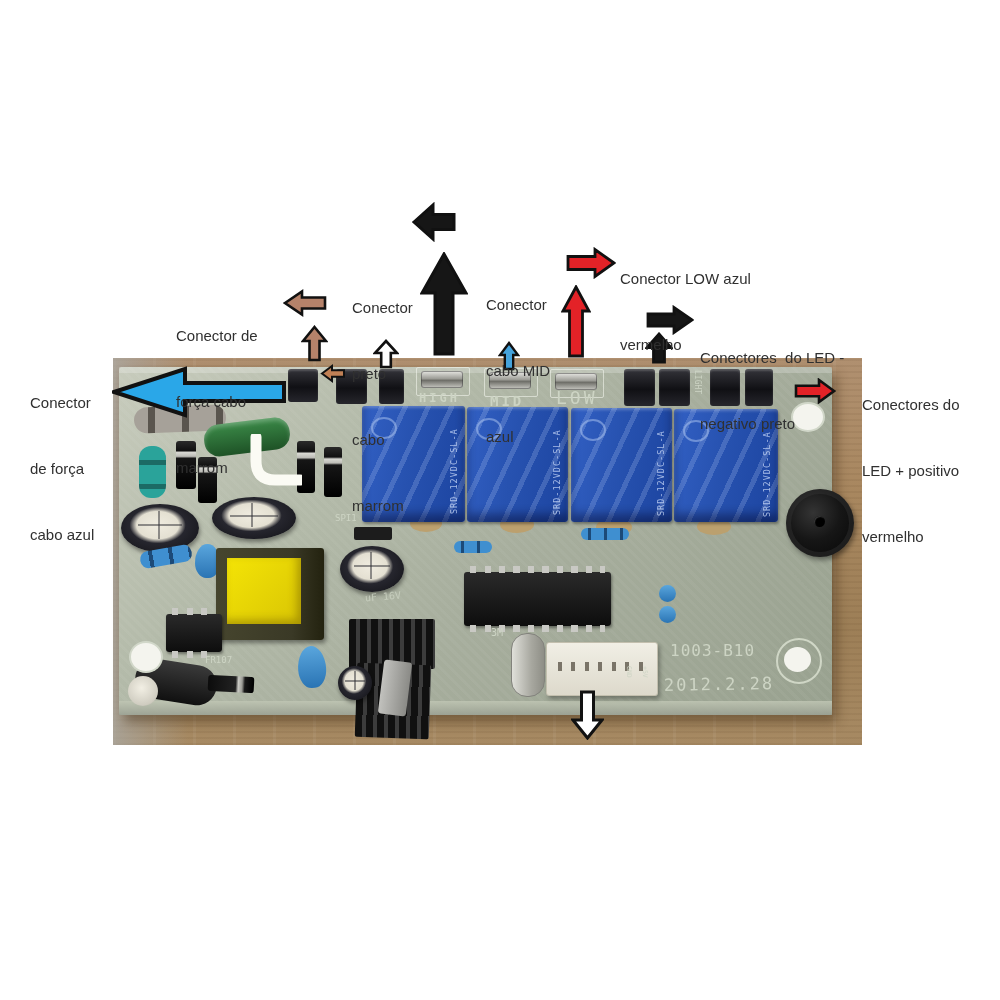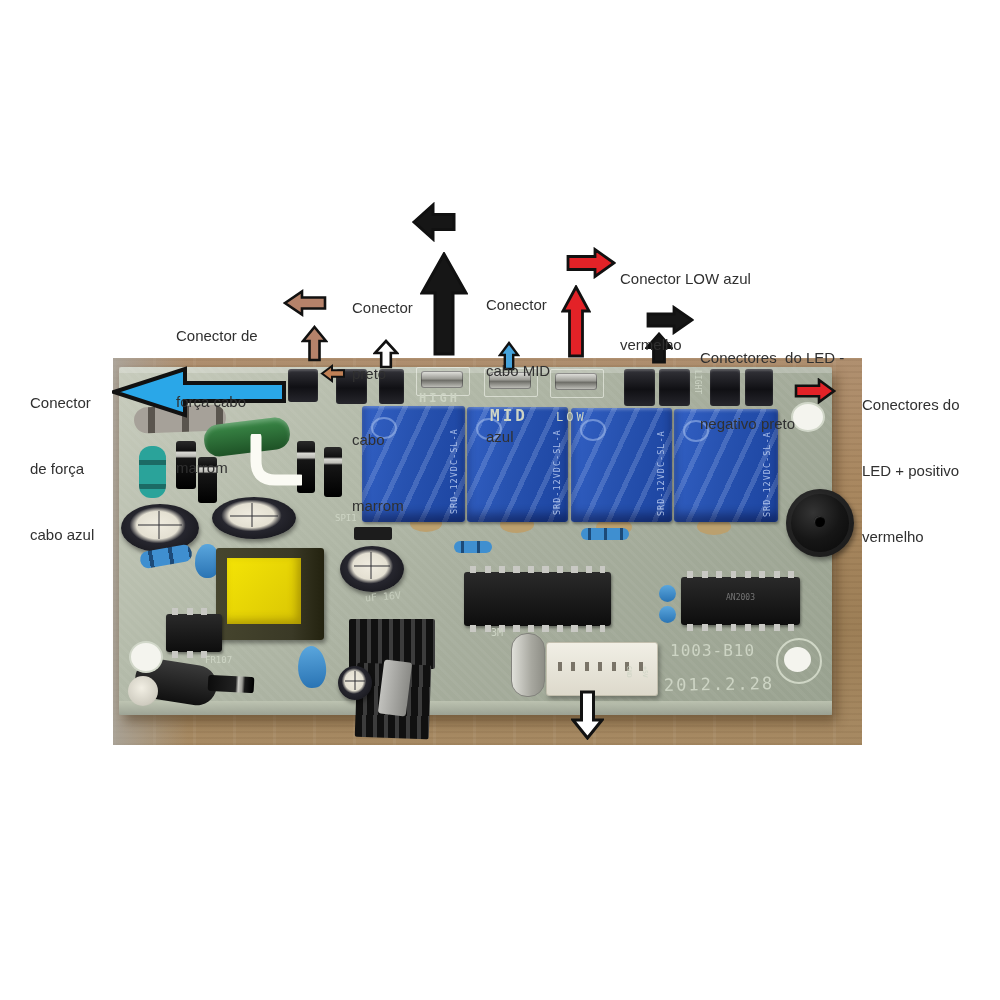--- a/index.html
+++ b/index.html
@@ -76,25 +76,25 @@
   <div class="cmp spade" style="left:288px;top:369px;width:30px;height:33px"></div>
   <div class="cmp spade" style="left:336px;top:369px;width:31px;height:35px"></div>
   <div class="cmp spade" style="left:379px;top:369px;width:25px;height:35px"></div>
 
   <div class="cmp silkbox" style="left:416px;top:367px;width:52px;height:27px"></div>
   <div class="cmp mspade" style="left:421px;top:371px;width:42px;height:17px"></div>
   <div class="silk" style="left:419px;top:391px;font-size:12px;font-weight:bold;letter-spacing:3px">HIGH</div>
 
   <div class="cmp silkbox" style="left:484px;top:368px;width:52px;height:27px"></div>
   <div class="cmp mspade" style="left:489px;top:372px;width:42px;height:17px"></div>
-  <div class="silk" style="left:490px;top:406px;font-size:16px;font-weight:bold;letter-spacing:3px">MID</div>
+  <div class="silk" style="left:490px;top:393px;font-size:14px;font-weight:bold;letter-spacing:3px">MID</div>
 
   <div class="cmp silkbox" style="left:550px;top:369px;width:52px;height:27px"></div>
   <div class="cmp mspade" style="left:555px;top:373px;width:42px;height:17px"></div>
-  <div class="silk" style="left:556px;top:410px;font-size:12px;font-weight:normal;letter-spacing:3px">LOW</div>
+  <div class="silk" style="left:556px;top:387px;font-size:18px;font-weight:normal;letter-spacing:3px">LOW</div>
 
   <div class="cmp spade" style="left:624px;top:369px;width:31px;height:37px"></div>
   <div class="cmp spade" style="left:659px;top:369px;width:31px;height:37px"></div>
   <div class="silk silkv" style="left:693px;top:370px;height:36px;font-size:8px">LIGHT</div>
   <div class="cmp spade" style="left:710px;top:369px;width:30px;height:37px"></div>
   <div class="cmp spade" style="left:745px;top:369px;width:28px;height:37px"></div>
 
   <div class="cmp relay" style="left:362px;top:406px;width:103px;height:116px">
     <div class="relaytxt">SRD-12VDC-SL-A</div>
     </div>
@@ -180,26 +180,20 @@
   <div class="silk" style="left:491px;top:627px;font-size:10px">3M</div>
   <div class="cmp" style="left:511px;top:633px;width:32px;height:62px;border-radius:16px;z-index:5;border:1px solid #82827c;
        background:linear-gradient(90deg,#e0e0da,#a8a8a0 60%,#8e8e86)"></div>
   <div class="cmp" style="left:546px;top:642px;width:110px;height:52px;border-radius:3px;z-index:4;border:1px solid #c3bfae;
        background:linear-gradient(180deg,#f1efe5,#ddd9cb);box-shadow:2px 3px 4px rgba(0,0,0,.3)"></div>
   <div class="cmp" style="left:558px;top:662px;width:88px;height:9px;z-index:5;
        background:repeating-linear-gradient(90deg,#7a7468 0 4px, rgba(0,0,0,0) 4px 13.5px)"></div>
   <div class="silk silkv" style="left:625px;top:666px;height:26px;font-size:6.5px">GND</div>
   <div class="silk silkv" style="left:641px;top:666px;height:26px;font-size:6.5px">+5V</div>
 
-  <div class="cmp ic" style="left:681px;top:577px;width:119px;height:48px">
-    <div class="pins" style="top:-6px"></div>
-    <div class="pins" style="bottom:-6px"></div>
-    <div style="position:absolute;left:0;right:0;top:16px;text-align:center;font-size:8px;color:rgba(200,200,200,.5);
-         font-family:'DejaVu Sans Mono',monospace">AN2003</div>
-    </div>
   <div class="cmp bluepart" style="left:659px;top:585px;width:17px;height:17px;border-radius:50%"></div>
   <div class="cmp bluepart" style="left:659px;top:606px;width:17px;height:17px;border-radius:50%"></div>
 
   <div class="silk" style="left:670px;top:641px;font-size:16px;letter-spacing:1px">1003-B10</div>
   <div class="silk" style="left:664px;top:674px;font-size:17px;letter-spacing:2px;transform:rotate(-1deg)">2012.2.28</div>
   <div class="cmp" style="left:776px;top:638px;width:42px;height:42px;border-radius:50%;z-index:4;
        border:2px solid rgba(230,235,220,.7)"></div>
   <div class="cmp hole" style="left:784px;top:647px;width:27px;height:25px;border:none"></div>
   <div class="cmp hole" style="left:791px;top:402px;width:30px;height:26px"></div>
 

